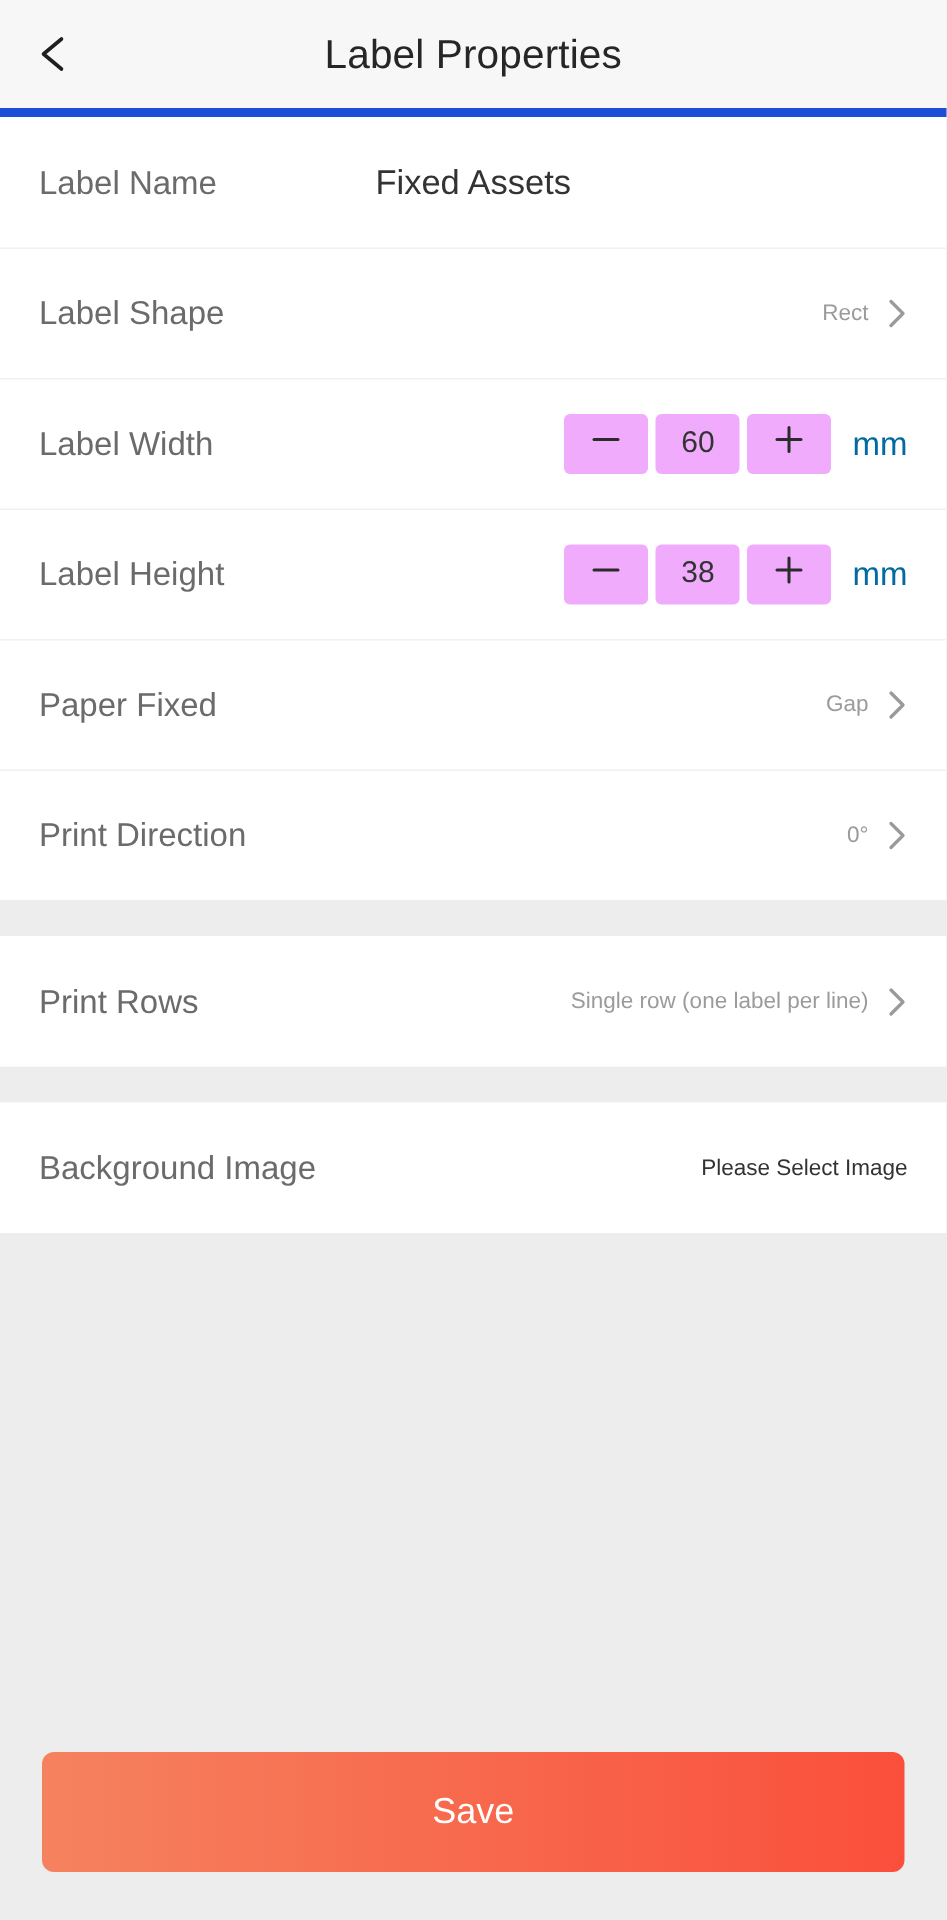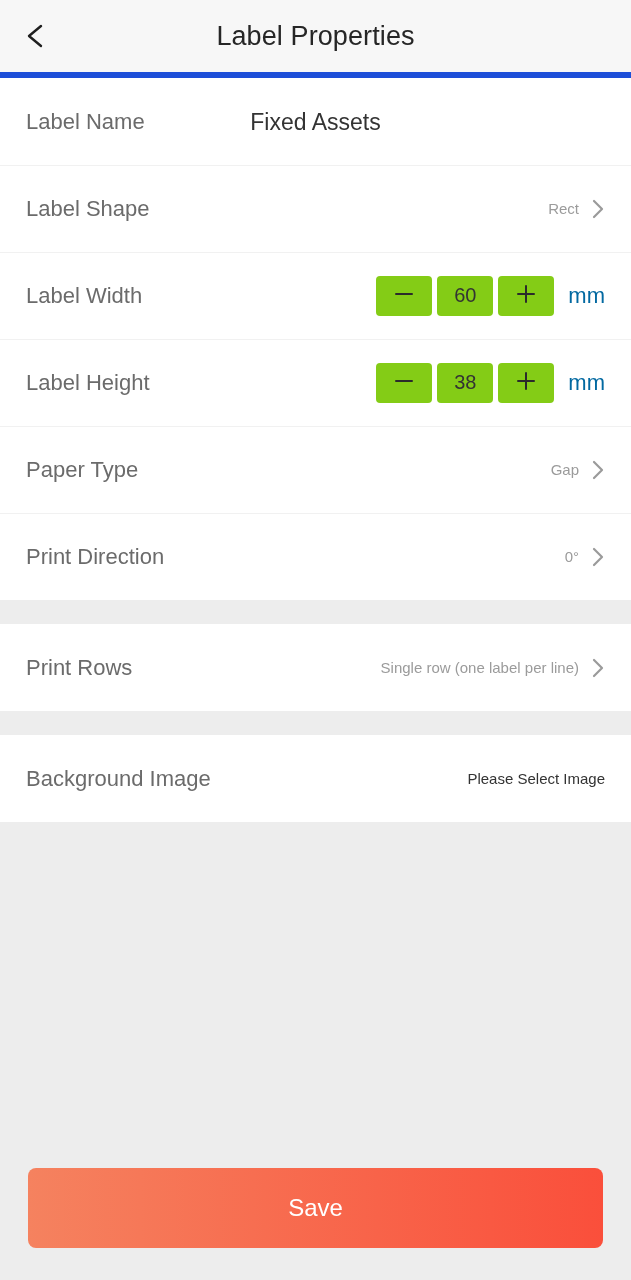--- a/index.html
+++ b/index.html
@@ -127,21 +127,21 @@
 
   
   .stepper {
     display: flex;
     align-items: center;
     gap: 5px;
   }
   .step-box {
     width: 56px;
     height: 40px;
-    background: #84cc16;
+    background: #f0abfc;
     border-radius: 4px;
     display: flex;
     align-items: center;
     justify-content: center;
     cursor: pointer;
   }
   .step-box.value {
     cursor: text;
     font-size: 20px;
     color: #333333;
@@ -256,21 +256,21 @@
                   <line x1="11" y1="3" x2="11" y2="19" stroke="#2b2b2b" stroke-width="2" stroke-linecap="round"></line>
                 </svg>
               </span>
             </div>
           </div>
           <span class="unit">mm</span>
         </div>
       </div>
 
       <div class="row">
-        <div class="row-label">Paper Type</div>
+        <div class="row-label">Paper Fixed</div>
         <div class="row-right">
           <span class="row-value">Gap</span>
           <span class="chevron">
             <svg width="14" height="22" viewBox="0 0 14 22" aria-hidden="true">
               <polyline points="3,3 11,11 3,19" fill="none" stroke="#9a9a9a" stroke-width="2.2" stroke-linecap="round" stroke-linejoin="round"></polyline>
             </svg>
           </span>
         </div>
       </div>
 

